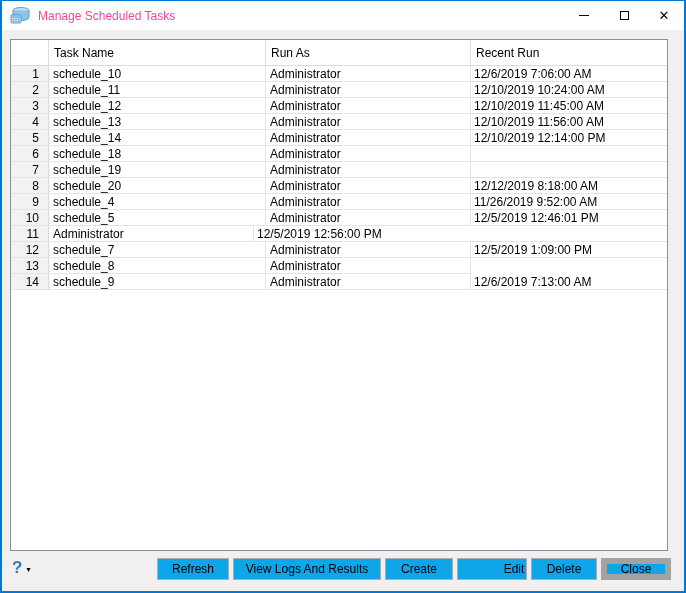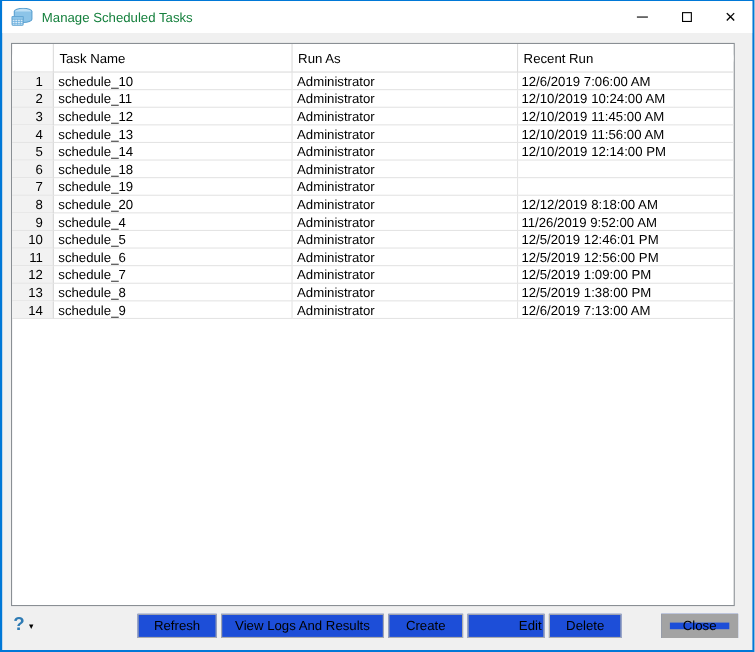--- a/index.html
+++ b/index.html
@@ -15,21 +15,21 @@
     overflow: hidden;
   }
 
   
   .titlebar {
     position: absolute; left: 0; top: 0; right: 0; height: 29px;
     background: #ffffff;
     display: flex; align-items: center;
   }
   .app-icon { width: 20px; height: 17px; margin-left: 8px; margin-right: 8px; flex: none; }
-  .title-text { font-size: 12px; color: #15803d; white-space: nowrap; }
+  .title-text { font-size: 12px; color: #ec4899; white-space: nowrap; }
   .win-controls { margin-left: auto; display: flex; height: 100%; }
   .win-btn {
     width: 40px; height: 100%;
     display: flex; align-items: center; justify-content: center;
     color: #000; font-size: 13px;
   }
   .glyph-min { width: 10px; height: 0; border-top: 1px solid #000; display: block; }
   .glyph-max { width: 9px; height: 9px; border: 1px solid #000; display: block; background: transparent; }
   .glyph-close { font-size: 13px; line-height: 1; }
 
@@ -78,33 +78,33 @@
   }
   .help-q { color: #2e7bb4; font-size: 17px; font-weight: bold; line-height: 22px; }
   .help-caret { color: #000; font-size: 8px; margin-left: 4px; margin-top: 2px; }
 
   .footer-buttons {
     position: absolute; top: 557px; right: 13px;
     display: flex; gap: 4px;
   }
   .btn {
     height: 22px;
-    background: #1d4ed8;
+    background: #0ea5e9;
     border: 1px solid #adadad;
     font-family: "Liberation Sans", sans-serif;
     font-size: 12px; color: #000;
     display: flex; align-items: center; justify-content: center;
     white-space: nowrap;
   }
   .btn-refresh { width: 72px; }
   .btn-viewlogs { width: 148px; }
   .btn-create { width: 68px; }
   .btn-edit { width: 70px; padding-left: 44px; }
   .btn-delete { width: 66px; }
-  .btn-close { width: 70px; border: 8px solid #a3a3a3; margin-left: 32px; }
+  .btn-close { width: 70px; border: 6px solid #a3a3a3; }
 </style>
 </head>
 <body>
 
 <div class="window">
 
   <div class="titlebar">
     <svg class="app-icon" viewBox="0 0 20 17">
       <ellipse cx="11" cy="3.5" rx="8" ry="3" fill="#bfe0f5" stroke="#5aa0d0" stroke-width="1"></ellipse>
       <path d="M3 3.5 v7 c0 1.7 3.6 3 8 3 s8 -1.3 8 -3 v-7" fill="#8cc4e8" stroke="#5aa0d0" stroke-width="1"></path>
@@ -199,37 +199,35 @@
 
     <div class="grid-row">
       <div class="gc col-num">10</div>
       <div class="gc col-task">schedule_5</div>
       <div class="gc col-runas">Administrator</div>
       <div class="gc col-recent">12/5/2019 12:46:01 PM</div>
     </div>
 
     <div class="grid-row">
       <div class="gc col-num">11</div>
-      <div class="gc col-task">schedule_6</div>
       <div class="gc col-runas">Administrator</div>
       <div class="gc col-recent">12/5/2019 12:56:00 PM</div>
     </div>
 
     <div class="grid-row">
       <div class="gc col-num">12</div>
       <div class="gc col-task">schedule_7</div>
       <div class="gc col-runas">Administrator</div>
       <div class="gc col-recent">12/5/2019 1:09:00 PM</div>
     </div>
 
     <div class="grid-row">
       <div class="gc col-num">13</div>
       <div class="gc col-task">schedule_8</div>
       <div class="gc col-runas">Administrator</div>
-      <div class="gc col-recent">12/5/2019 1:38:00 PM</div>
     </div>
 
     <div class="grid-row">
       <div class="gc col-num">14</div>
       <div class="gc col-task">schedule_9</div>
       <div class="gc col-runas">Administrator</div>
       <div class="gc col-recent">12/6/2019 7:13:00 AM</div>
     </div>
   </div>
   </div>

